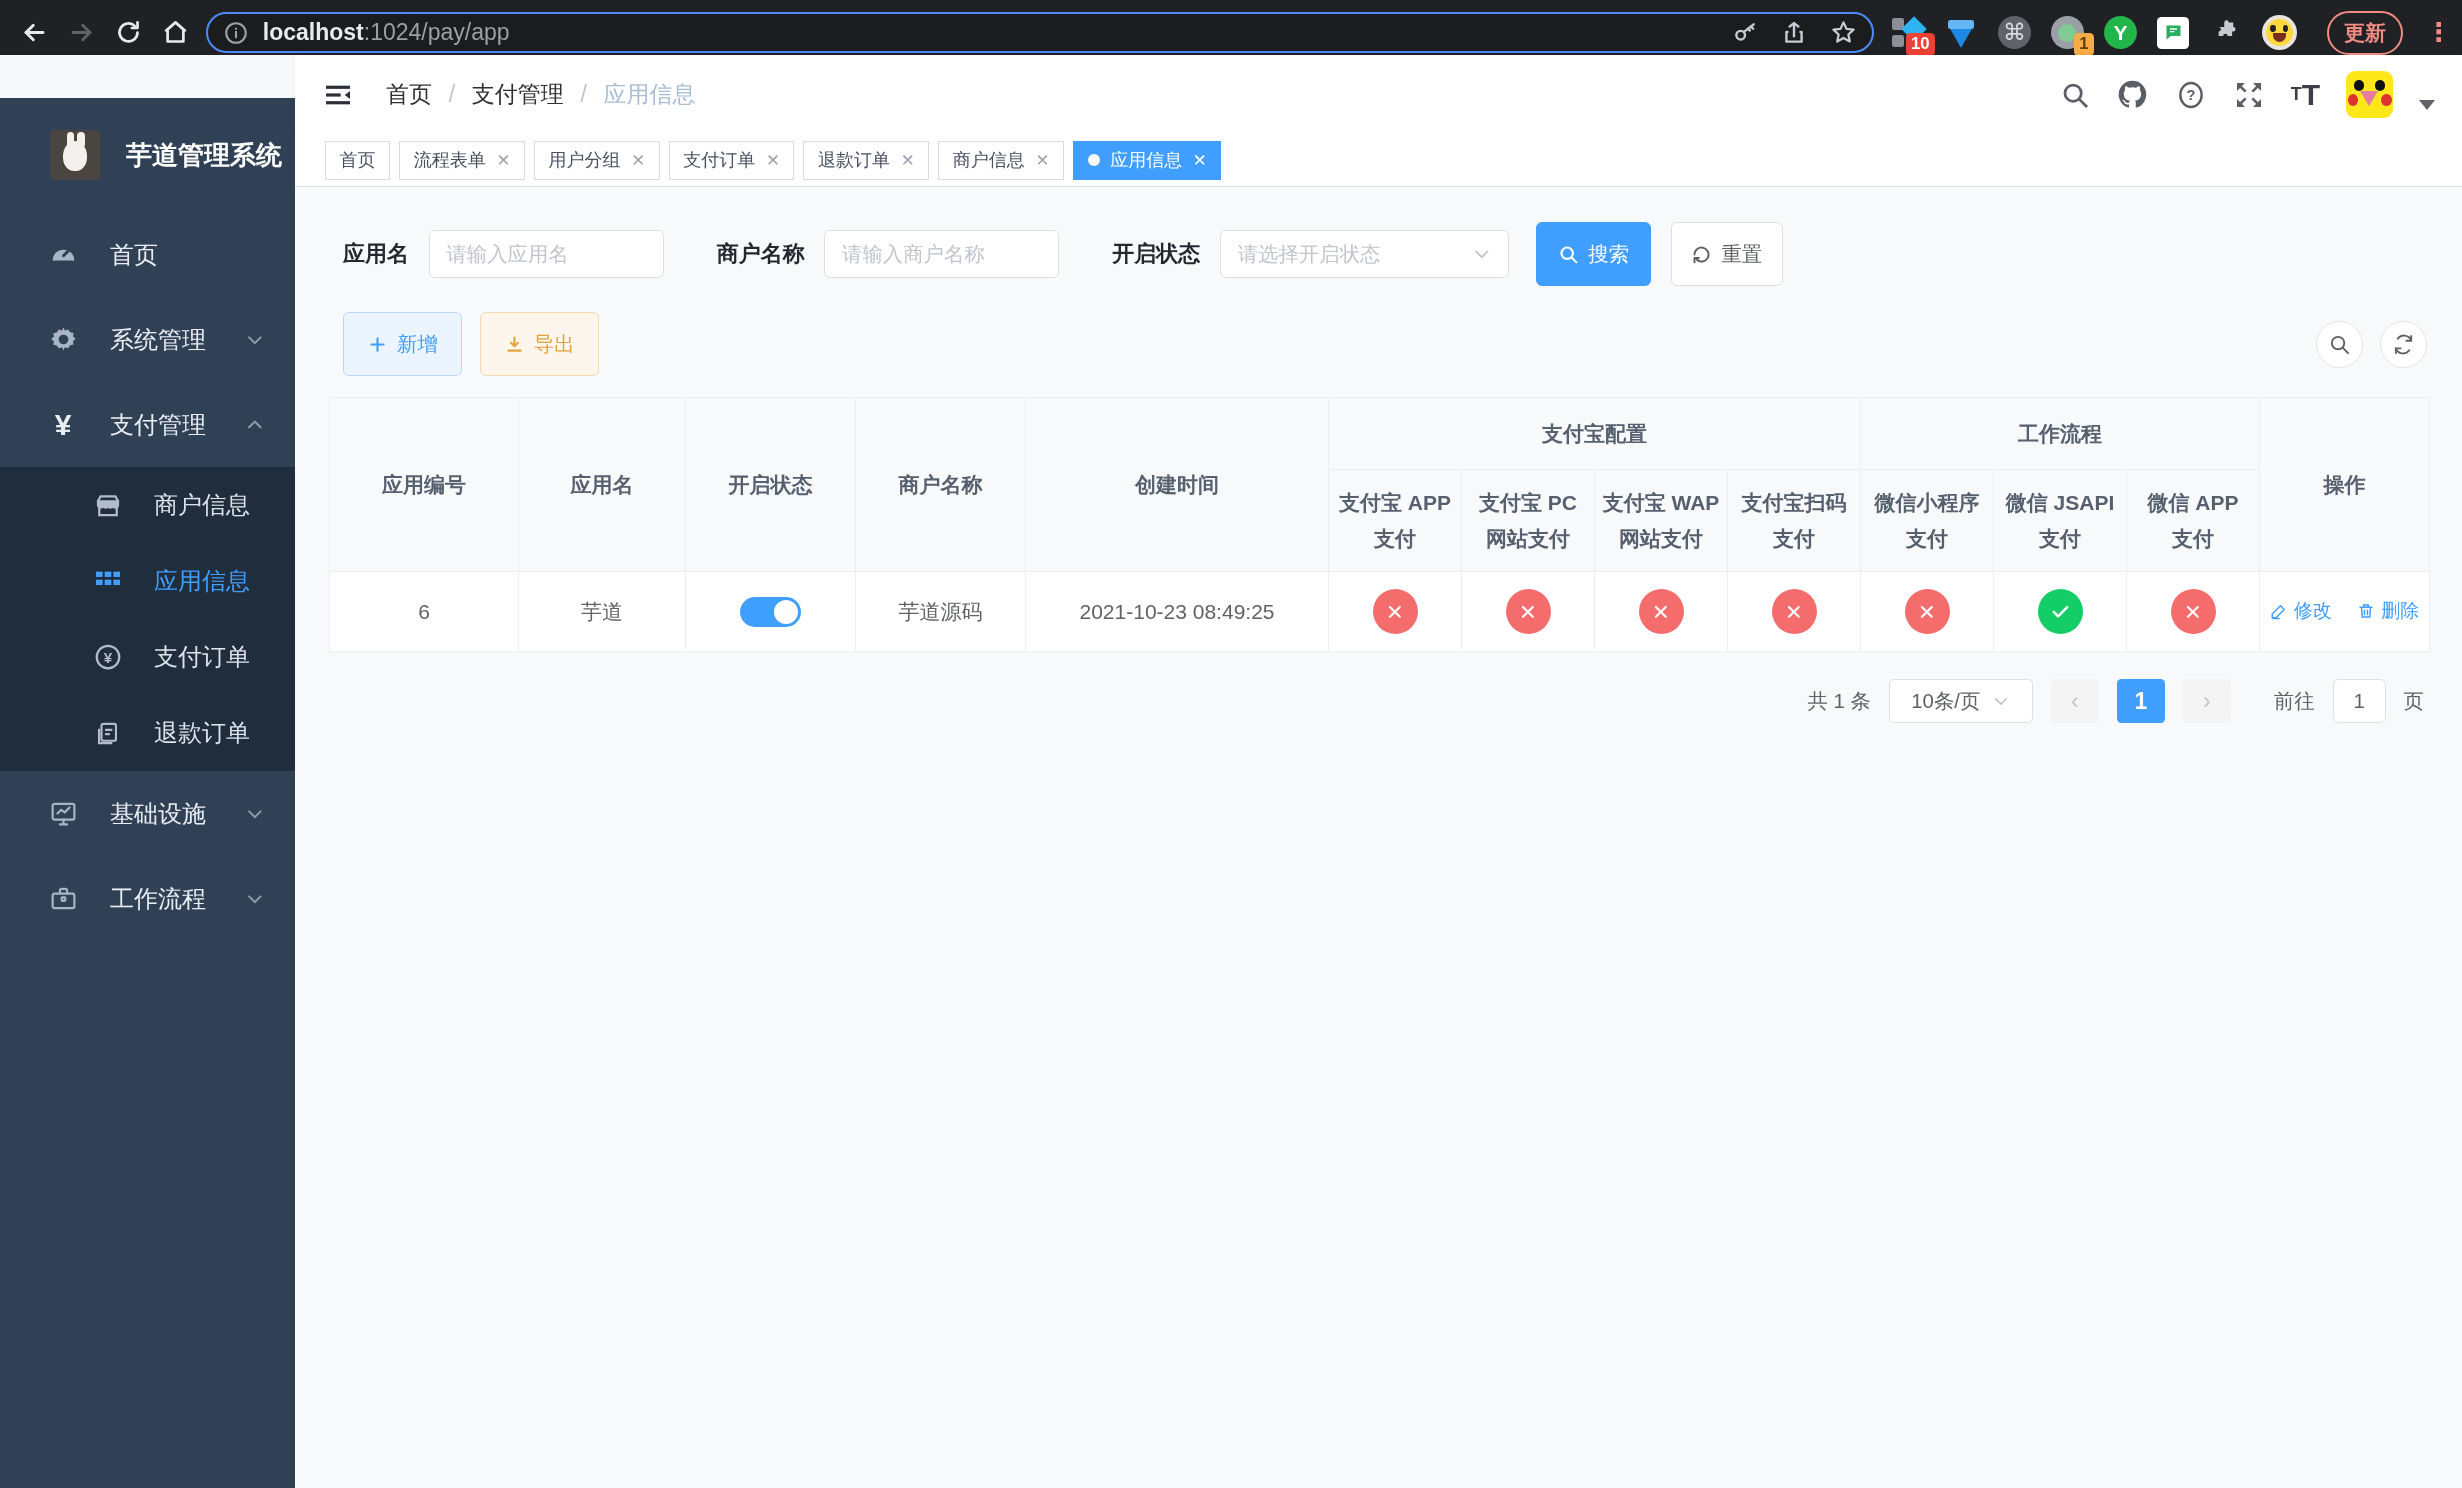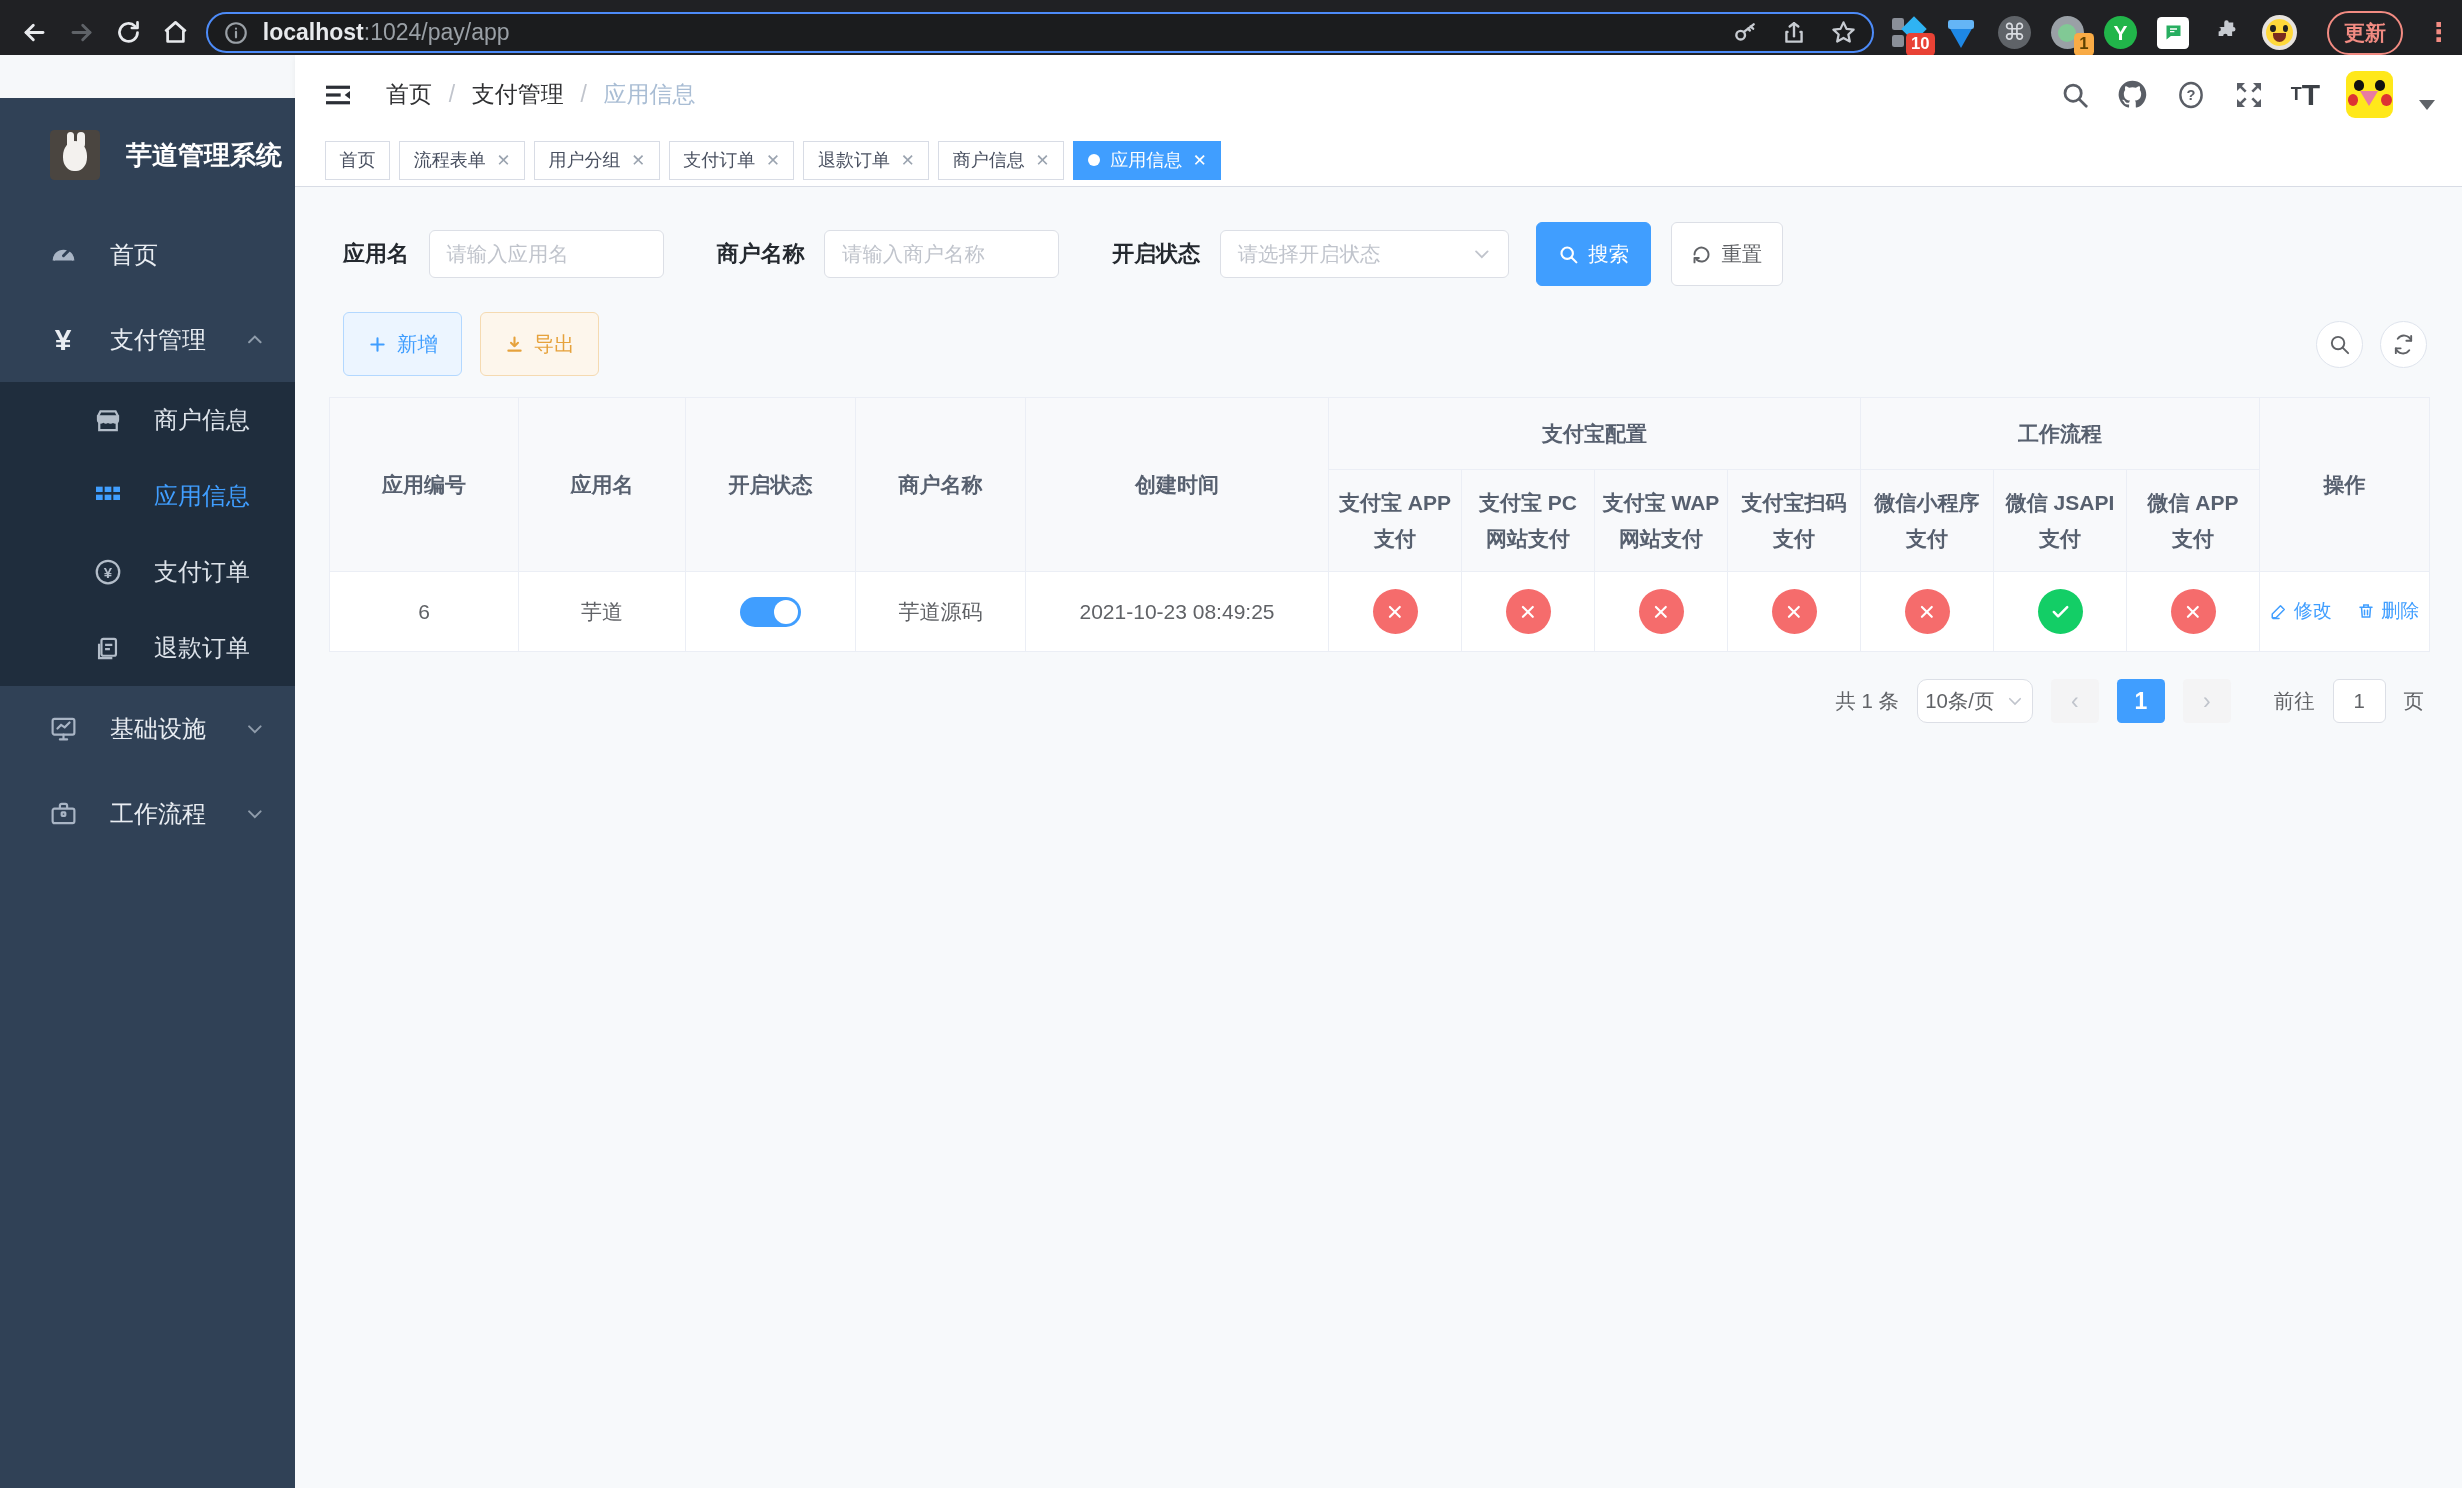--- a/index.html
+++ b/index.html
@@ -116,21 +116,21 @@
     display:flex; align-items:center; justify-content:center; color:#fff; }
   .st-no { background:#f56c6c; } .st-yes { background:#13ce66; }
   .toggle { width:61px; height:30px; border-radius:15px; background:#409eff; position:relative; margin:0 auto; cursor:pointer;}
   .toggle .knob { position:absolute; right:3px; top:3px; width:24px; height:24px; border-radius:50%; background:#fff; }
   .op-link { color:#409eff; font-size:19px; display:inline-flex; align-items:center; gap:6px; cursor:pointer; }
   .op-link + .op-link { margin-left:19.7px; }
 
   
   .pager { display:flex; align-items:center; justify-content:flex-end; gap:18px;
     padding:27px 38px 0 0; font-size:20.4px; color:#606266; }
-  .psel { width:116px; height:44px; border:0.8px solid #dcdfe6; border-radius:10px; background:#fff;
+  .psel { width:144px; height:44px; border:0.8px solid #dcdfe6; border-radius:5px; background:#fff;
     display:flex; align-items:center; justify-content:center; gap:12px; color:#606266; cursor:pointer;}
   .pbtn { min-width:48px; height:44px; border-radius:4.5px; background:#f4f4f5; color:#c0c4cc;
     display:flex; align-items:center; justify-content:center; font-size:23px; cursor:pointer; }
   .pbtn.cur { background:#409eff; color:#fff; font-weight:700; }
   .goto-input { width:53px; height:44px; border:0.8px solid #dcdfe6; border-radius:6px; text-align:center;
     font-size:20.4px; color:#606266; outline:none; }
 </style>
 </head>
 <body>
 
@@ -253,20 +253,34 @@
     </div>
     <ul class="menu">
       <li class="m-item">
         <span class="mi">
           <svg width="29" height="29" viewBox="0 0 24 24" fill="none" stroke="#a9b5c5" stroke-width="2">
               <path d="M4 17a8 8 0 1 1 16 0" fill="#a9b5c5"></path>
               <path d="M12 13l4-4" stroke="#304156" stroke-width="2.4" stroke-linecap="round"></path>
             </svg>
         </span>
         <span class="lbl">首页</span>
+      </li>
+      <li class="m-item">
+        <span class="mi">
+          <svg width="29" height="29" viewBox="0 0 24 24" fill="#a9b5c5">
+              <path d="M12 2l1.2 3 3-1 1.8 2.6 3 .6-.4 3.2 2.4 2-2.4 2 .4 3.2-3 .6L16.2 21l-3-1L12 23l-1.2-3-3 1L6 18.4l-3-.6.4-3.2L1 12.6l2.4-2L3 7.4l3-.6L7.8 4l3 1z" transform="scale(.92) translate(1,0)"></path>
+              <circle cx="12" cy="12" r="4" fill="#304156"></circle>
+            </svg>
+        </span>
+        <span class="lbl">系统管理</span>
+        <span class="arr">
+          <svg width="19.7" height="19.7" viewBox="0 0 24 24" fill="none" stroke="currentColor" stroke-width="2.4" stroke-linecap="round">
+              <path d="M5 9l7 7 7-7"></path>
+            </svg>
+        </span>
       </li>
       <li class="m-item">
         <span class="mi" style="color:#e9edf2;font-size:30px;font-weight:800;">¥</span>
         <span class="lbl">支付管理</span>
         <span class="arr">
           <svg width="19.7" height="19.7" viewBox="0 0 24 24" fill="none" stroke="currentColor" stroke-width="2.4" stroke-linecap="round">
               <path d="M5 15l7-7 7 7"></path>
             </svg>
         </span>
       </li>

